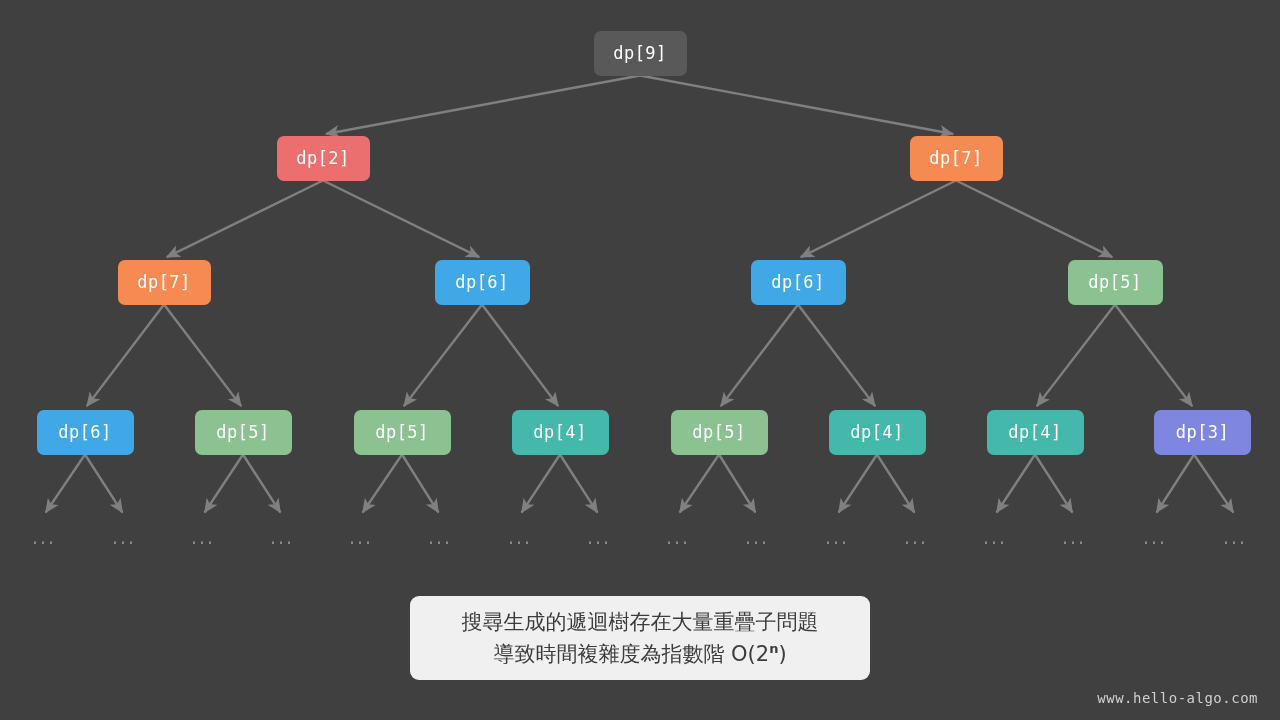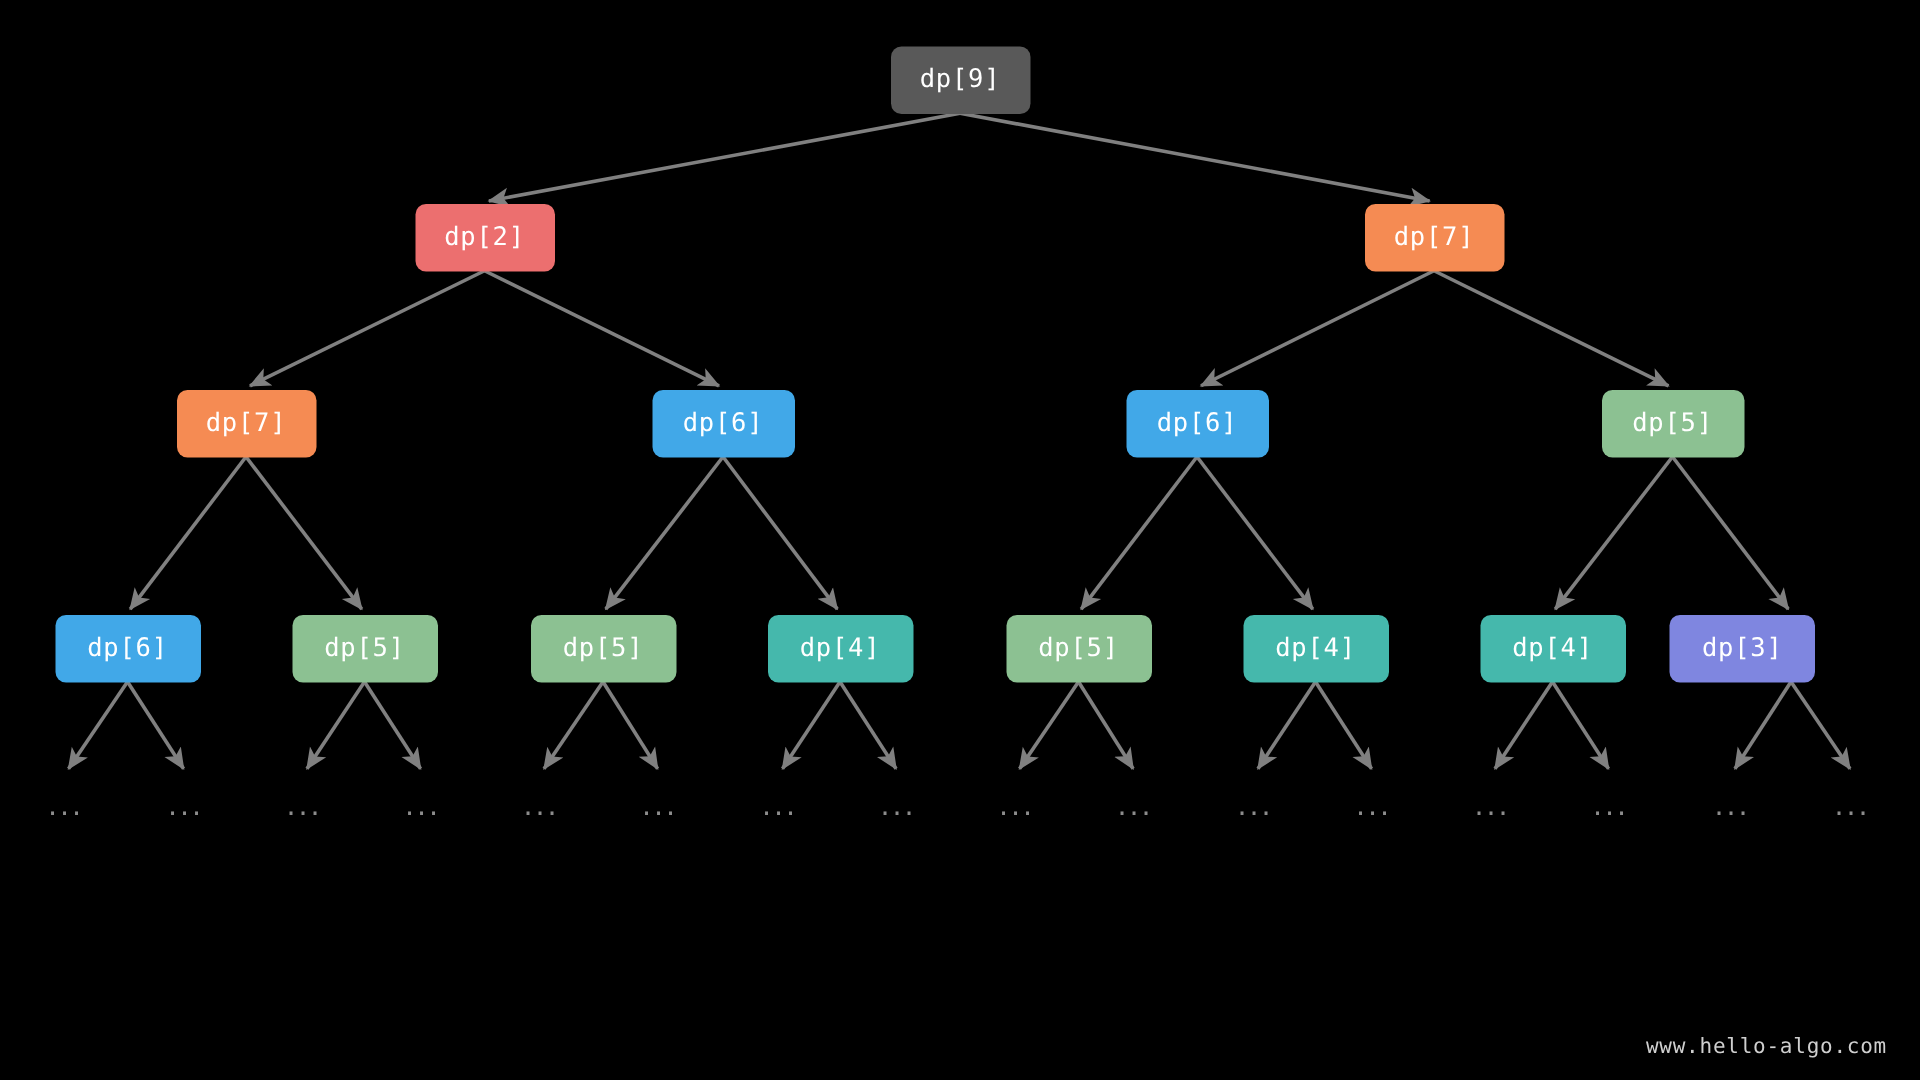--- a/index.html
+++ b/index.html
@@ -12,21 +12,21 @@
     width: 1280px;
     height: 720px;
     font-family: "DejaVu Sans", "Liberation Sans", sans-serif;
     overflow: hidden;
     position: relative;
   }
   #stage {
     position: relative;
     width: 1280px;
     height: 720px;
-    background: #000000;
+    background: #404040;
   }
   #edges {
     position: absolute;
     left: 0;
     top: 0;
     width: 1280px;
     height: 720px;
     pointer-events: none;
   }
   .node {
@@ -175,21 +175,21 @@
       </div>
       <div class="node" style="left: 670.5px; top: 409.5px; width: 97px; height: 45px; background: rgb(140, 193, 146);">
         <span class="lbl">dp[5]</span>
       </div>
       <div class="node" style="left: 828.5px; top: 409.5px; width: 97px; height: 45px; background: rgb(69, 184, 172);">
         <span class="lbl">dp[4]</span>
       </div>
       <div class="node" style="left: 986.5px; top: 409.5px; width: 97px; height: 45px; background: rgb(69, 184, 172);">
         <span class="lbl">dp[4]</span>
       </div>
-      <div class="node" style="left: 1113px; top: 409.5px; width: 97px; height: 45px; background: rgb(127, 134, 224);">
+      <div class="node" style="left: 1154px; top: 409.5px; width: 97px; height: 45px; background: rgb(127, 134, 224);">
         <span class="lbl">dp[3]</span>
       </div>
     </div>
   <div id="ellipsis-layer">
       <div class="ellipsis" style="left: 44px; top: 537px;">...</div>
       <div class="ellipsis" style="left: 124px; top: 537px;">...</div>
       <div class="ellipsis" style="left: 203px; top: 537px;">...</div>
       <div class="ellipsis" style="left: 282px; top: 537px;">...</div>
       <div class="ellipsis" style="left: 361px; top: 537px;">...</div>
       <div class="ellipsis" style="left: 440px; top: 537px;">...</div>
@@ -198,16 +198,20 @@
       <div class="ellipsis" style="left: 678px; top: 537px;">...</div>
       <div class="ellipsis" style="left: 757px; top: 537px;">...</div>
       <div class="ellipsis" style="left: 837px; top: 537px;">...</div>
       <div class="ellipsis" style="left: 916px; top: 537px;">...</div>
       <div class="ellipsis" style="left: 995px; top: 537px;">...</div>
       <div class="ellipsis" style="left: 1074px; top: 537px;">...</div>
       <div class="ellipsis" style="left: 1155px; top: 537px;">...</div>
       <div class="ellipsis" style="left: 1235px; top: 537px;">...</div>
     </div>
 
+  <div id="caption-box">
+    <div class="cap-line">搜尋生成的遞迴樹存在大量重疊子問題</div>
+    <div class="cap-line"><span>導致時間複雜度為指數階  O(2</span><sup>n</sup><span>)</span></div>
+  </div>
 
   <div id="watermark">www.hello-algo.com</div>
 
 </div>
 
 </body></html>

